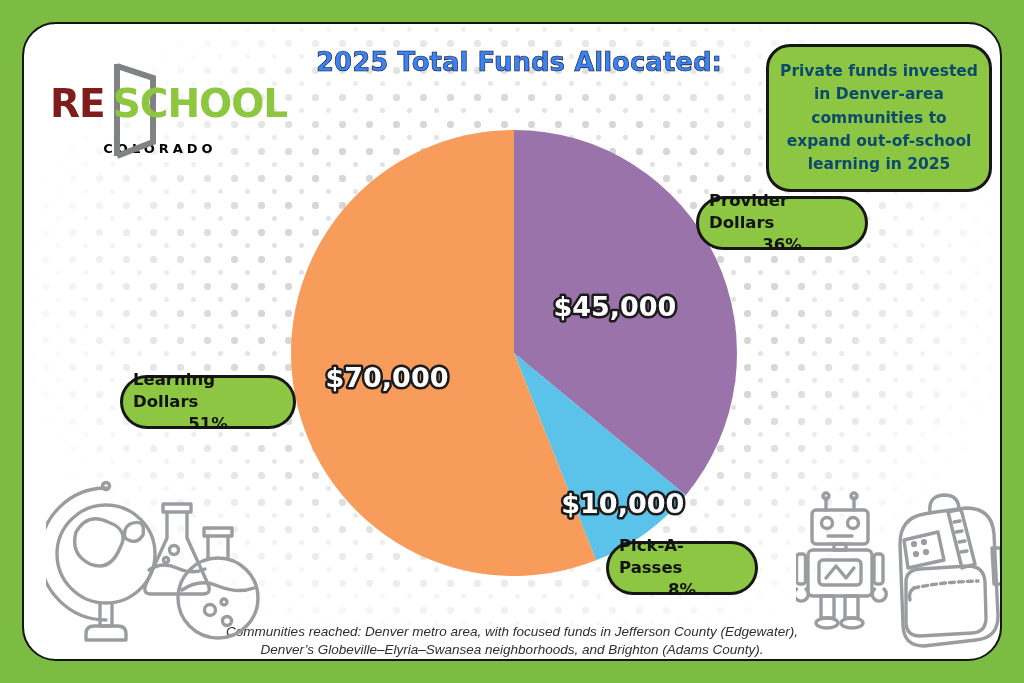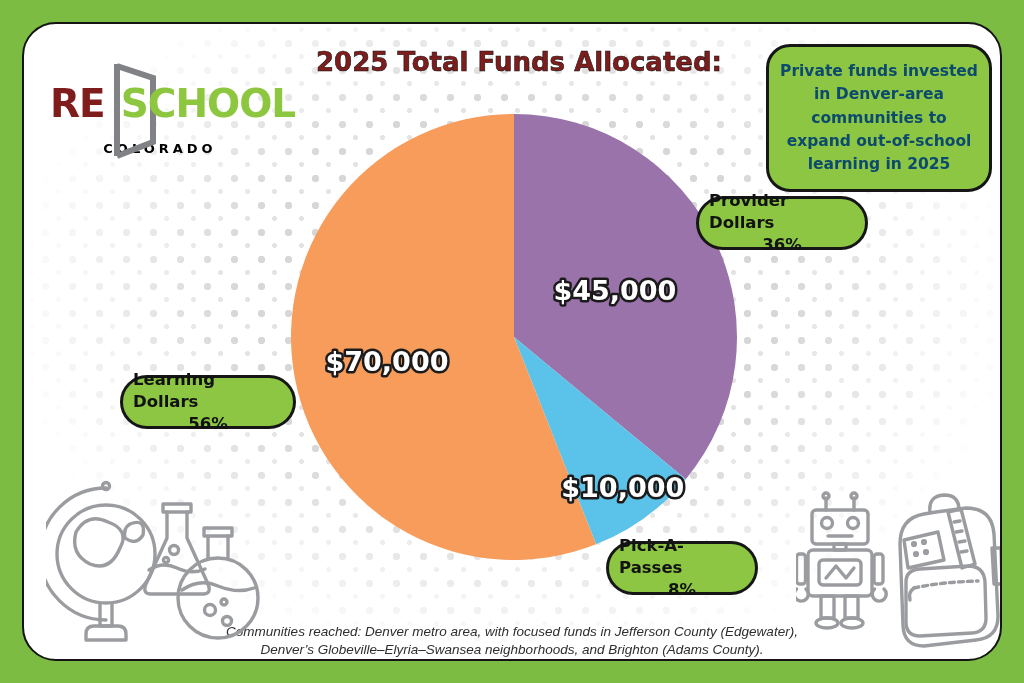--- a/index.html
+++ b/index.html
@@ -21,38 +21,38 @@
       radial-gradient(circle, #e3e3e3 2.2px, rgba(0,0,0,0) 2.8px);
     background-size:27px 27px, 27px 27px;
     background-position:8px 6px, 21px 19px;
     -webkit-mask-image:radial-gradient(ellipse 54% 60% at 50% 44%, #000 52%, rgba(0,0,0,0) 96%);
     mask-image:radial-gradient(ellipse 54% 60% at 50% 44%, #000 52%, rgba(0,0,0,0) 96%);
   }
   
   .logo { position:absolute; left:26px; top:32px; width:224px; height:110px; }
   .logo-row { position:relative; white-space:nowrap; font-weight:800; font-size:39px; letter-spacing:-1px; line-height:1; padding-top:28px; }
   .logo-re { color:#7f1d1d; position:relative; z-index:2; }
-  .logo-school { color:#8dc63f; position:relative; z-index:2; margin-left:16px; }
+  .logo-school { color:#8dc63f; position:relative; z-index:2; margin-left:8px; }
   .logo-door { position:absolute; left:58px; top:2px; z-index:1; }
   .logo-colorado { text-align:center; padding-right:4px; margin-top:18px; font-size:13px; font-weight:700; letter-spacing:4px; color:#000000; }
   
   .title {
     position:absolute; left:230px; top:24px; width:530px; text-align:center;
-    font-weight:800; color:#7f1d1d; font-size:26px; line-height:1.12;
+    font-weight:800; color:#3b82f6; font-size:26px; line-height:1.12;
     -webkit-text-stroke:0.6px #111;
   }
   
   .callout {
     position:absolute; left:742px; top:20px; width:226px;
     background:#8cc642; border:3px solid #161616; border-radius:24px;
     padding:13px 8px; text-align:center;
     font-weight:800; font-size:15.5px; line-height:1.5; color:#0c4a6e;
   }
   
-  .pie-wrap { position:absolute; left:265px; top:88px; width:450px; height:450px; }
+  .pie-wrap { position:absolute; left:265px; top:104px; width:450px; height:450px; }
   .slice-label {
     font-family:"DejaVu Sans","Liberation Sans",sans-serif;
     font-weight:800; font-size:27px;
     fill:#ffffff; stroke:#1b1b1b; stroke-width:5px;
     paint-order:stroke; stroke-linejoin:round;
   }
   
   .badge {
     position:absolute; background:#8cc642; border:3px solid #161616; border-radius:30px;
     display:flex; flex-direction:column; align-items:center; justify-content:center;
@@ -116,21 +116,21 @@
   <div class="badge badge-provider">
     <div>Provider Dollars</div>
     <div>36%</div>
   </div>
   <div class="badge badge-picka">
     <div>Pick-A-Passes</div>
     <div>8%</div>
   </div>
   <div class="badge badge-learning">
     <div>Learning Dollars</div>
-    <div>56%</div>
+    <div>51%</div>
   </div>
 
   <div class="caption">
     <div>Communities reached: Denver metro area, with focused funds in Jefferson County (Edgewater),</div>
     <div>Denver’s Globeville–Elyria–Swansea neighborhoods, and Brighton (Adams County).</div>
   </div>
 
   <div class="deco deco-left">
     <svg width="218" height="178" viewBox="0 0 218 178">
       <g class="doodle" stroke-width="3.4">

